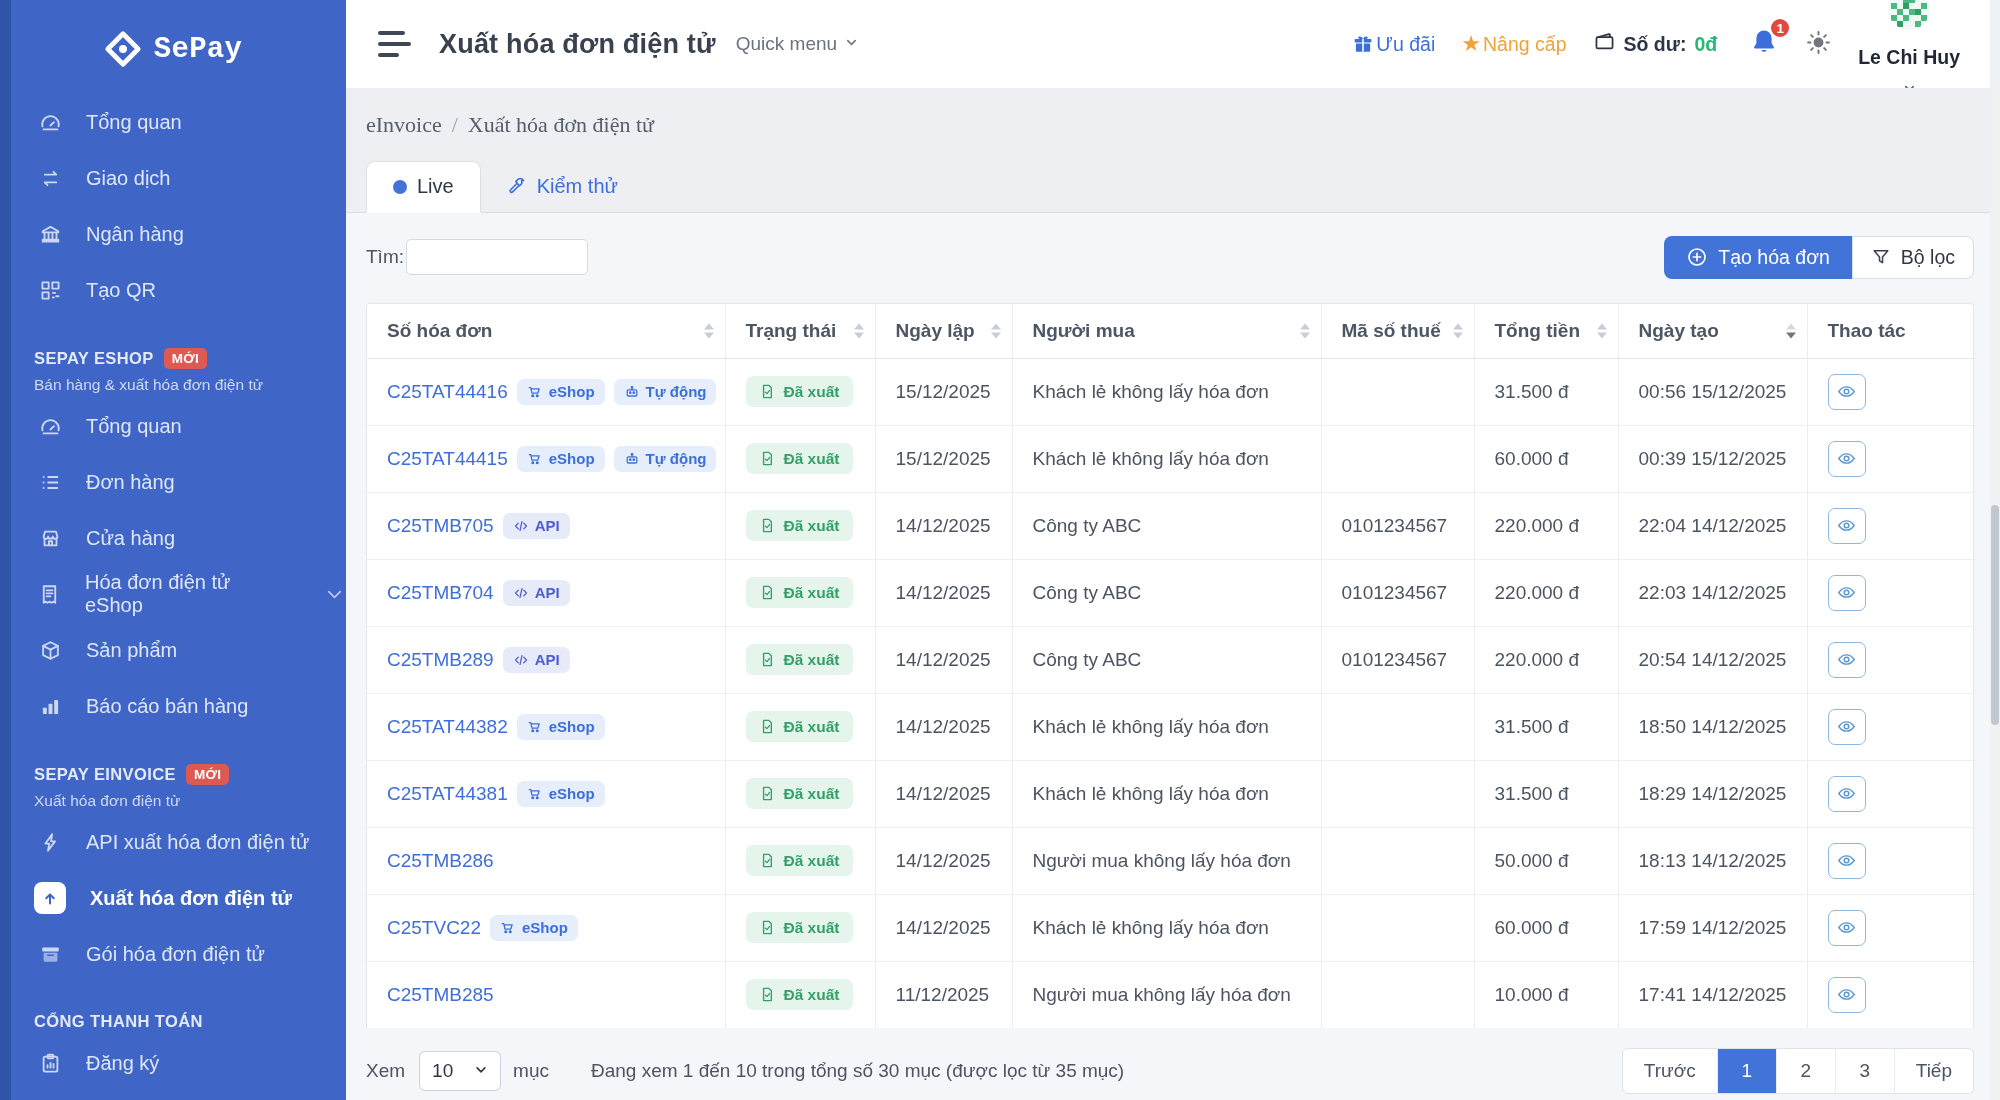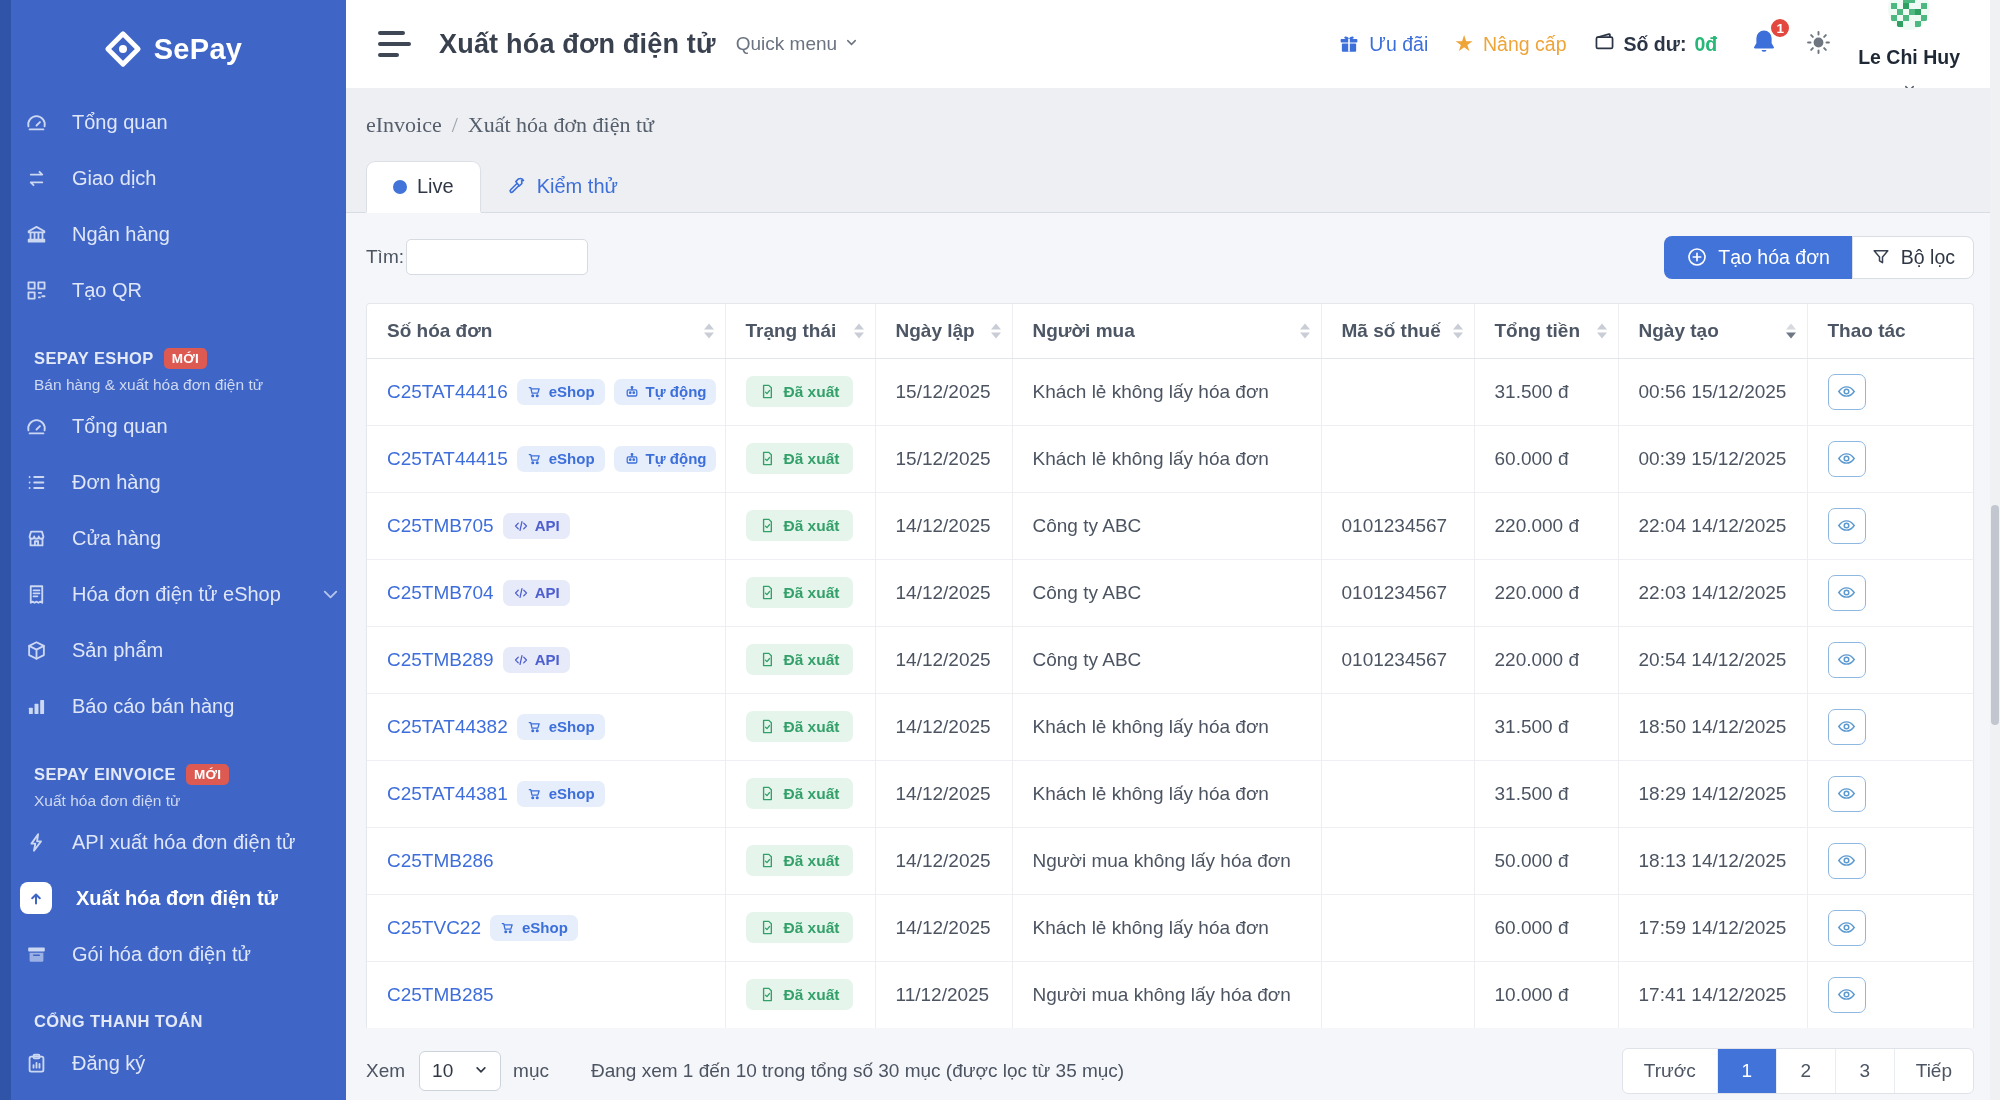--- a/index.html
+++ b/index.html
@@ -1,25 +1,25 @@
 <!DOCTYPE html>
 <html><head>
 <meta charset="utf-8">
 <style>
   html,body{margin:0;padding:0;}
   body{font-family:"Liberation Sans","DejaVu Sans",sans-serif;}
   .app{position:relative;width:2000px;height:1100px;display:flex;overflow:hidden;background:#eef0f4;}
 
   
   .sidebar{width:346px;min-width:346px;height:1100px;background:#3f65c6;position:relative;overflow:hidden;box-shadow:inset 11px 0 0 #2f54a8;}
-  .brand{display:flex;align-items:center;justify-content:center;gap:12px;padding-top:26px;height:46px;cursor:pointer;}
+  .brand{display:flex;align-items:center;justify-content:center;gap:12px;padding-top:26px;height:46px;cursor:pointer;font-family:Liberation Mono, monospace;}
   .brand-icon svg{display:block;}
   .brand-text{color:#fff;font-size:29px;font-weight:700;letter-spacing:.3px;}
   .snav{padding-top:22px;}
-  .nav-item{display:flex;align-items:center;gap:24px;height:56px;padding-left:24px;color:#dfe6f7;cursor:pointer;}
+  .nav-item{display:flex;align-items:center;gap:24px;height:56px;padding-left:38px;color:#dfe6f7;cursor:pointer;}
   .nav-item .ic{width:24px;height:24px;display:flex;align-items:center;justify-content:center;color:#ccd8f2;}
   .nav-item .ic svg{width:23px;height:23px;}
   .nav-label{font-size:20px;}
   .nav-item.active .nav-label{color:#fff;font-weight:700;}
   .iconbox{width:32px;height:32px;background:#fff;border-radius:8px;display:flex;align-items:center;justify-content:center;color:#3f65c6;margin-left:-4px;}
   .iconbox svg{width:20px;height:20px;}
   .chev-right{margin-left:14px;opacity:.85;}
   .chev-right svg{width:16px;height:16px;}
   .nav-section{margin-top:30px;padding-left:34px;padding-bottom:4px;}
   .nav-sec-title{display:flex;align-items:center;gap:10px;color:#e3e9f6;font-size:16.5px;font-weight:700;letter-spacing:.4px;}
@@ -32,21 +32,21 @@
   .topbar-left{display:flex;align-items:center;gap:26px;}
   .hamburger{display:flex;flex-direction:column;gap:7px;cursor:pointer;padding:4px 2px;}
   .hamburger i{display:block;height:4px;border-radius:2px;background:#3f4754;}
   .hamburger i:nth-child(1){width:27px;}
   .hamburger i:nth-child(2){width:33px;}
   .hamburger i:nth-child(3){width:21px;}
   .page-title{margin:0;font-size:27px;font-weight:700;color:#39414f;letter-spacing:.2px;}
   .quick-menu{display:flex;align-items:center;gap:7px;color:#6b7380;font-size:19px;cursor:pointer;margin-left:-6px;}
   .quick-menu .chev svg{width:15px;height:15px;}
   .topbar-right{display:flex;align-items:center;gap:26px;}
-  .top-link{display:flex;align-items:center;gap:9px;font-size:19.5px;cursor:pointer;text-decoration:none;}
+  .top-link{display:flex;align-items:center;gap:2px;font-size:19.5px;cursor:pointer;text-decoration:none;}
   .top-link .ic svg{display:block;}
   .promo-label{color:#3d6fda;}
   .upgrade-label{color:#efa438;}
   .star-glyph{color:#efa438;font-size:22px;line-height:1;}
   .balance{display:flex;align-items:center;gap:8px;font-size:19.5px;color:#2c3546;font-weight:700;cursor:pointer;}
   .balance-val{color:#27b776;font-weight:700;}
   .bell-wrap{position:relative;cursor:pointer;margin-left:6px;}
   .nbadge{position:absolute;top:-10px;right:-12px;background:#e2483d;color:#fff;font-size:13.5px;font-weight:700;min-width:22px;height:22px;border-radius:11px;display:flex;align-items:center;justify-content:center;border:2px solid #fff;box-sizing:border-box;padding:0 4px;}
   .theme-toggle{cursor:pointer;display:flex;}
   .user{display:flex;align-items:center;gap:12px;cursor:pointer;flex-direction:column;}

